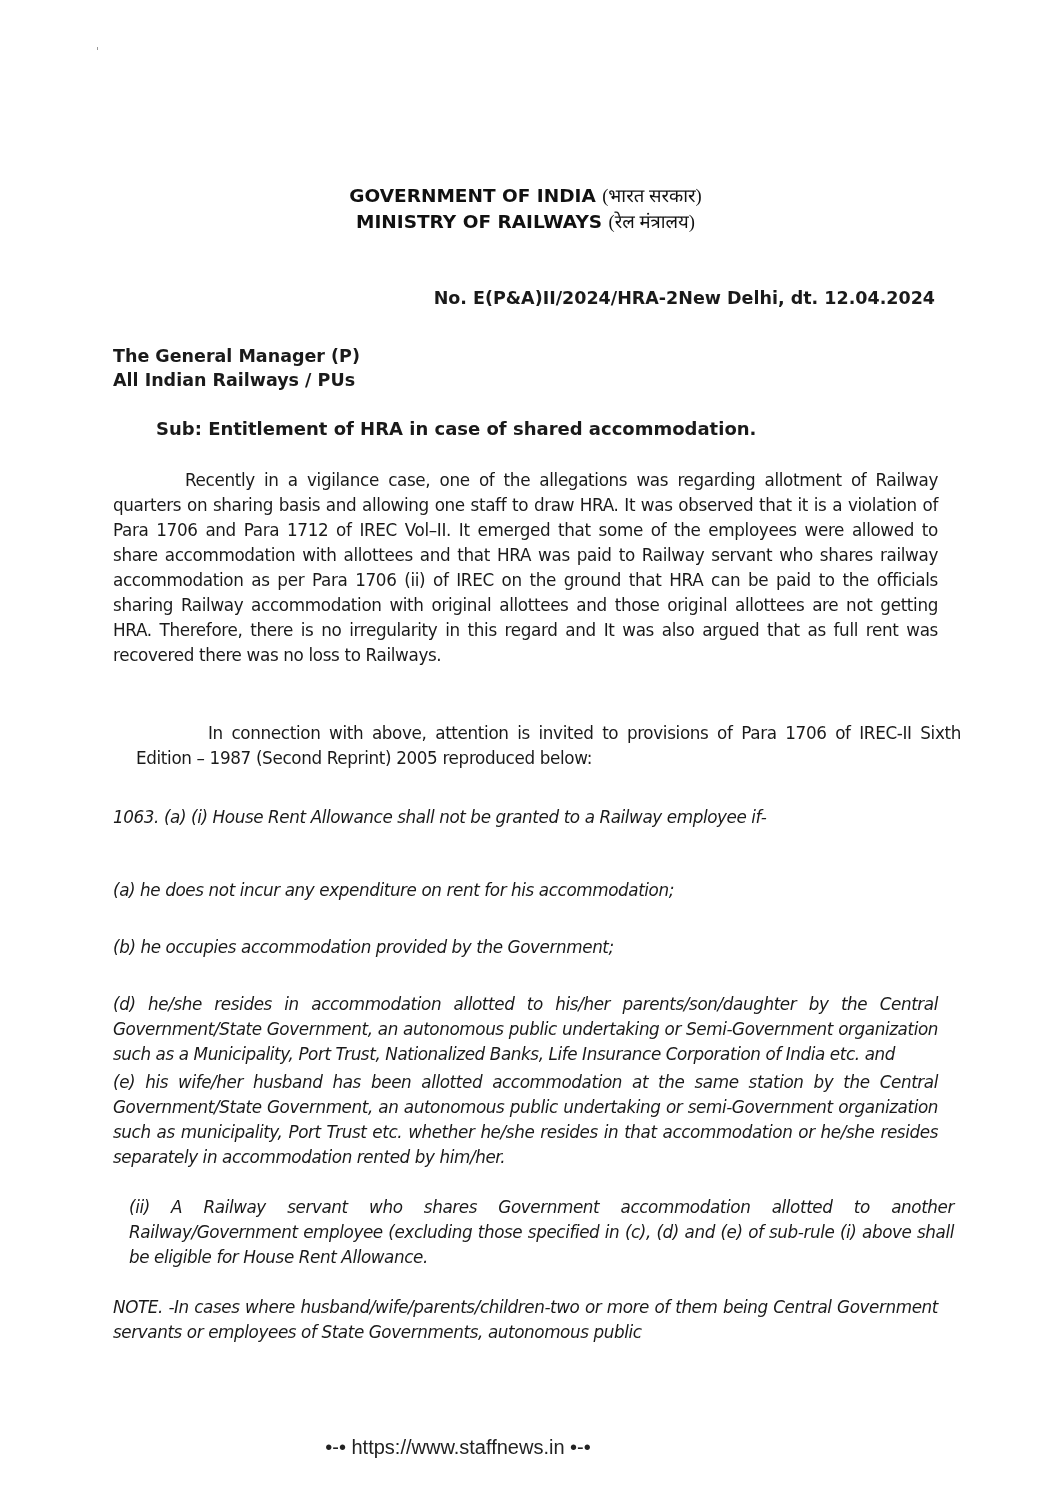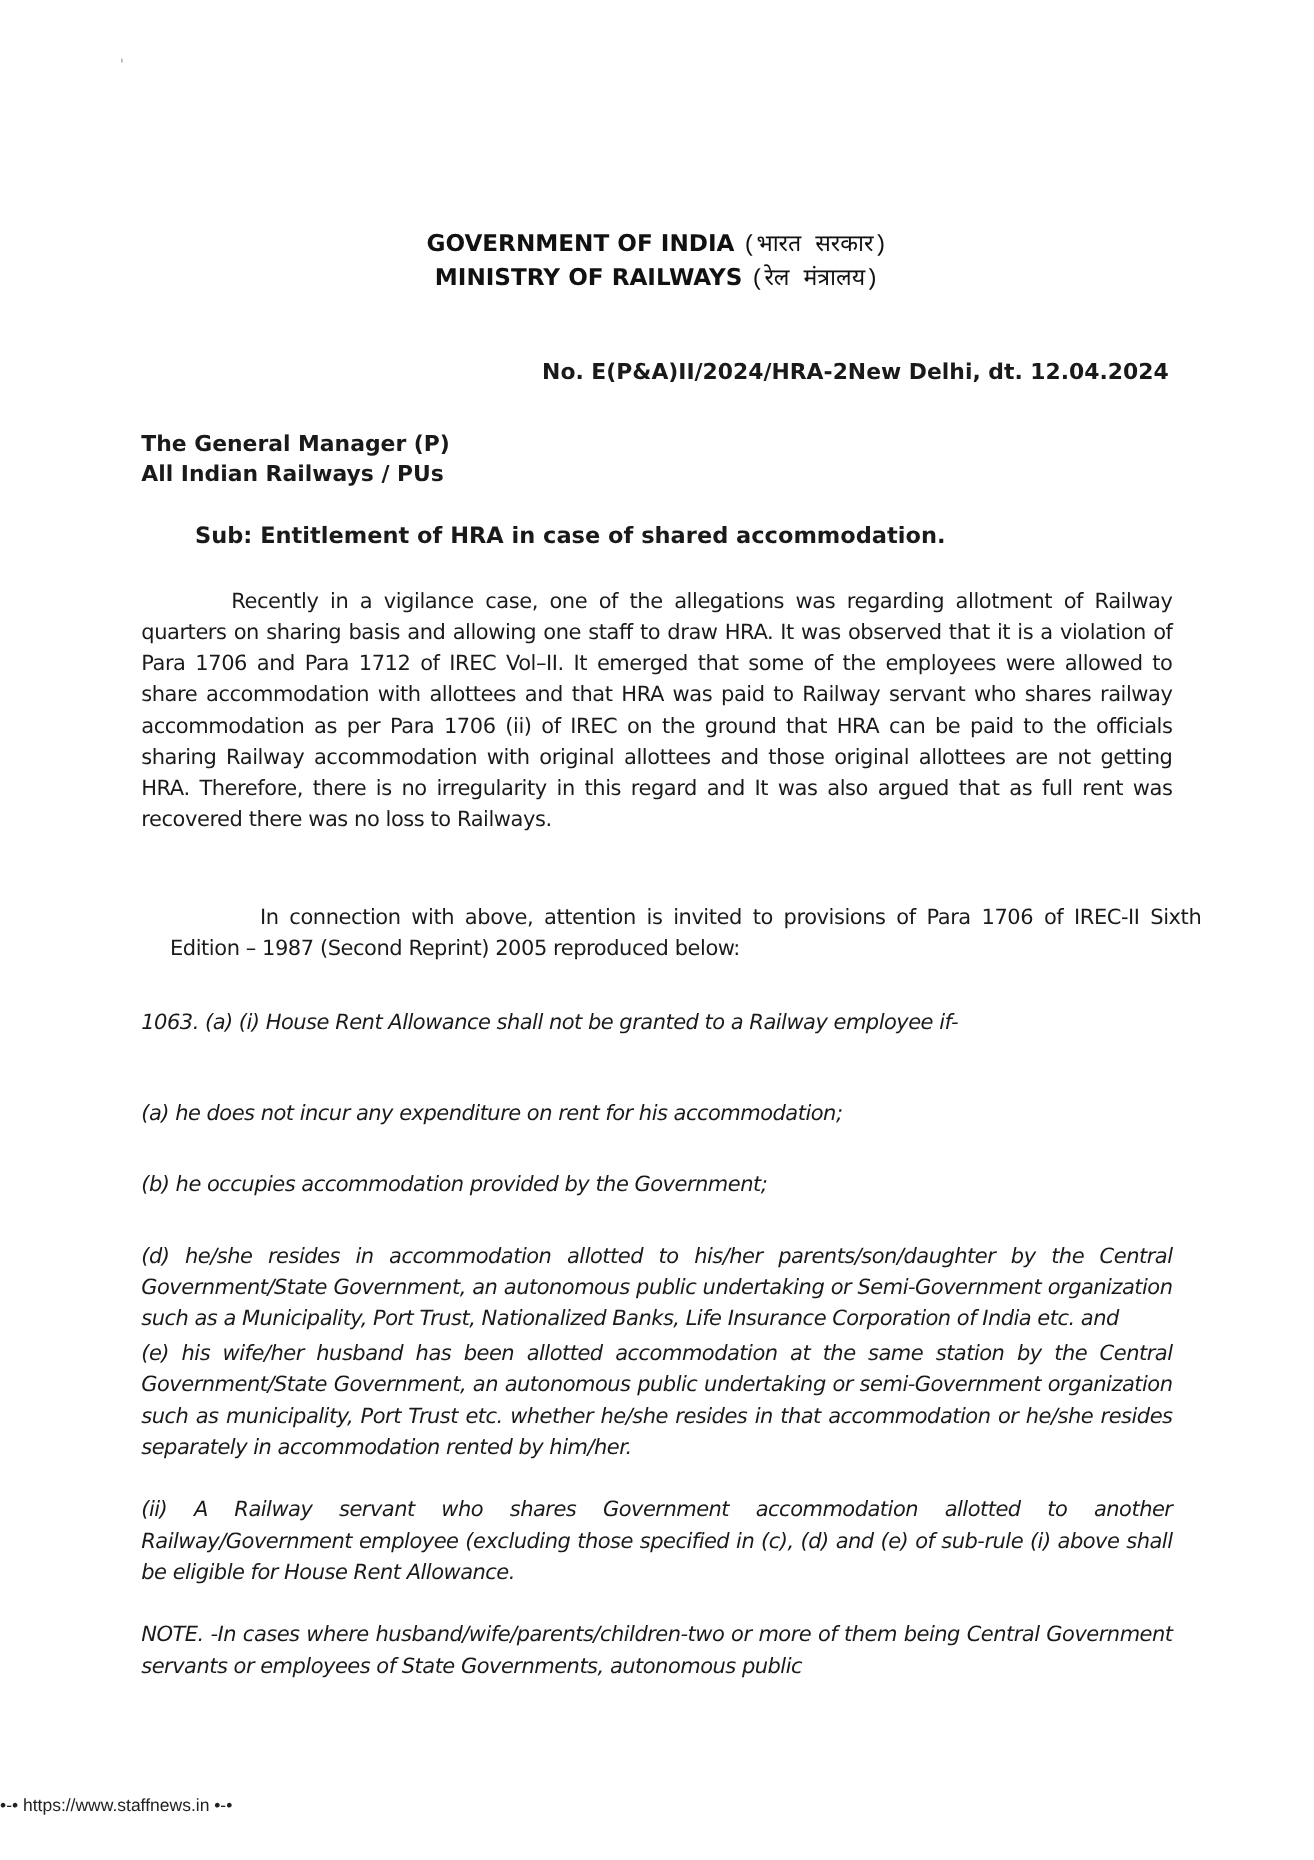--- a/index.html
+++ b/index.html
@@ -26,21 +26,21 @@
       top: 183px;
       left: 0;
       width: 1051px;
       text-align: center;
       font-weight: bold;
       font-size: 18.5px;
       line-height: 26px;
       color: #111;
     }
     .header .line { display: block; }
-    .header .hindi { font-weight: normal; font-family: Liberation Mono, monospace; }
+    .header .hindi { font-weight: normal; font-family: Liberation Serif, serif; }
     .refline {
       position: absolute;
       top: 288px;
       left: 113px;
       width: 822px;
       font-weight: bold;
       font-size: 17.5px;
       display: flex;
       justify-content: flex-end;
     }
@@ -79,29 +79,29 @@
       font-size: 16.8px;
       line-height: 25px;
       font-style: italic;
       text-align: justify;
       letter-spacing: -0.4px;
     }
     .q-head { top: 805px; }
     .q-items { top: 846px; }
     .q-items .item { display: block; margin-top: 32px; }
     .q-e { top: 1070px; }
-    .q-ii { top: 1195px; }
+    .q-ii { top: 1195px; margin-left: 16px; }
     .q-note { top: 1295px; }
     .footer {
       position: absolute;
       top: 1436px;
       left: 0;
       width: 916px;
-      text-align: left;
-      font-size: 14px;
+      text-align: center;
+      font-size: 20px;
       font-family: "Liberation Sans", sans-serif;
       color: #222;
     }
     .speck {
       position: absolute;
       left: 97px; top: 47px;
       width: 1px; height: 3px;
       background: #999;
     }
   </style>

